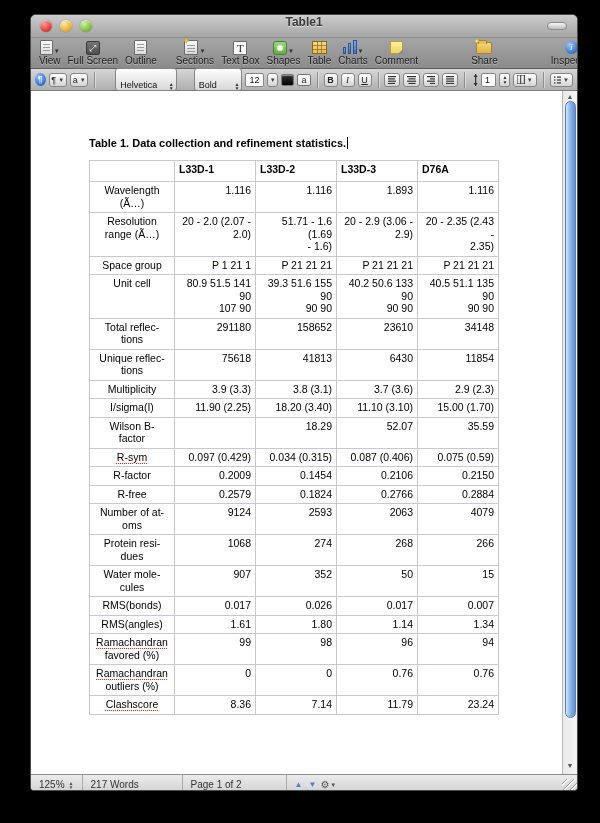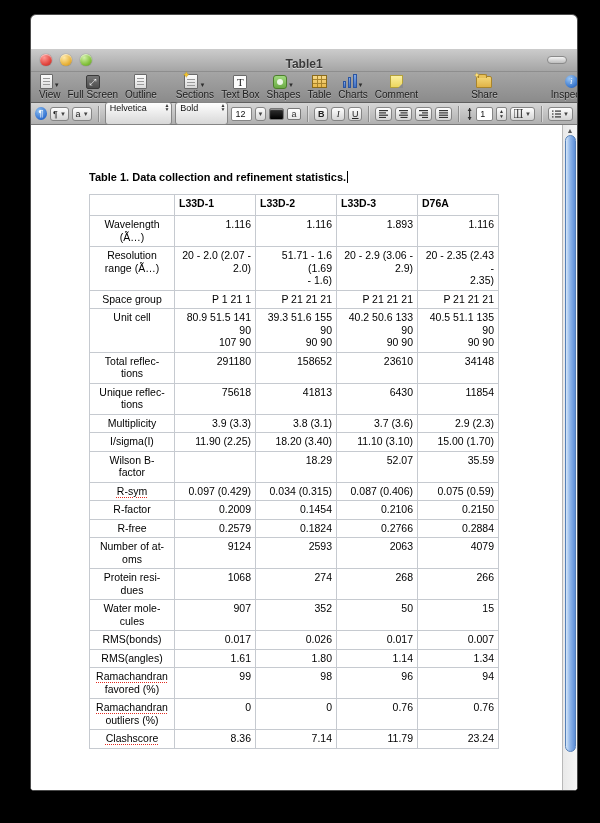--- a/index.html
+++ b/index.html
@@ -11,21 +11,21 @@
   .window{
     position:absolute;left:30px;top:14px;width:548px;height:777px;
     border-radius:6px 6px 4px 4px;background:#fff;
     box-shadow:0 8px 24px rgba(0,0,0,.7);overflow:hidden;
     border:1px solid #4a4a4a;box-sizing:border-box;
   }
   
   .titlebar{
     height:22px;background:linear-gradient(#cccccc,#a5a5a5);
     border-bottom:1px solid #8e8e8e;position:relative;
-    display:flex;align-items:flex-end;justify-content:center;margin-top:34px;
+    display:flex;align-items:flex-start;justify-content:center;
   }
   .title-text{font-size:12px;font-weight:bold;color:#3a3a3a;text-shadow:0 1px 0 rgba(255,255,255,.55);}
   .lights{position:absolute;left:9px;top:5px;display:flex;gap:8px;}
   .light{width:12px;height:12px;border-radius:50%;box-shadow:inset 0 1px 1px rgba(255,255,255,.6),0 0 1px rgba(0,0,0,.6);}
   .light.red{background:radial-gradient(circle at 35% 30%,#ff9a94,#e2453e 60%,#b02a24);}
   .light.yellow{background:radial-gradient(circle at 35% 30%,#ffe9a8,#e8b33c 60%,#c18a1d);}
   .light.green{background:radial-gradient(circle at 35% 30%,#d2f0a8,#83c13c 60%,#5d9422);}
   .toolbar-toggle{position:absolute;right:10px;top:7px;width:20px;height:8px;border-radius:4px;
     background:linear-gradient(#f4f4f4,#bdbdbd);border:1px solid #8a8a8a;box-sizing:border-box;}
   
@@ -76,21 +76,21 @@
     height:22px;background:linear-gradient(#d6d6d6,#b0b0b0);
     border-bottom:1px solid #7a7a7a;display:flex;align-items:center;
     padding:0 4px;box-sizing:border-box;gap:3px;
   }
   .fb-sep{width:1px;height:16px;background:#8e8e8e;margin:0 3px;box-shadow:1px 0 0 rgba(255,255,255,.4);}
   .fb-btn{height:14px;min-width:14px;border:1px solid #858585;border-radius:3px;
     background:linear-gradient(#fefefe,#d4d4d4);display:flex;align-items:center;justify-content:center;
     font-size:9px;color:#222;padding:0 3px;box-sizing:border-box;gap:2px;}
   .fb-btn .mini{font-size:6px;color:#444;}
   .fb-select{height:23px;border:1px solid #858585;border-radius:3px;background:linear-gradient(#fefefe,#d8d8d8);
-    display:flex;align-items:flex-start;font-size:9px;color:#111;padding:0 2px 0 4px;box-sizing:border-box;}
+    display:flex;align-items:flex-end;font-size:9px;color:#111;padding:0 2px 0 4px;box-sizing:border-box;margin-left:14px;}
   .fb-select .arrows{display:flex;flex-direction:column;line-height:4px;font-size:5px;color:#333;margin-left:3px;}
   .ps-circle{width:13px;height:13px;border-radius:50%;background:radial-gradient(circle at 35% 30%,#8fc0f0,#2f6fd0 70%,#1c4d9e);
     color:#fff;font-size:9px;line-height:13px;text-align:center;}
   .color-well{width:16px;height:12px;border:1px solid #777;border-radius:2px;box-sizing:border-box;box-shadow:inset 0 1px 1px rgba(255,255,255,.5);}
   .well-black{background:linear-gradient(#333,#000);}
   .well-highlight{background:linear-gradient(#fefefe,#e8e8e8);font-size:9px;line-height:11px;text-align:center;color:#333;}
   .fb-field{height:14px;width:22px;border:1px solid #858585;border-radius:2px;background:#fff;
     font-size:9px;color:#111;display:flex;align-items:center;padding-left:3px;box-sizing:border-box;}
   .stepper{display:flex;flex-direction:column;font-size:5px;line-height:5px;color:#333;
     border:1px solid #858585;border-radius:2px;background:linear-gradient(#fefefe,#d4d4d4);padding:1px 2px;}

